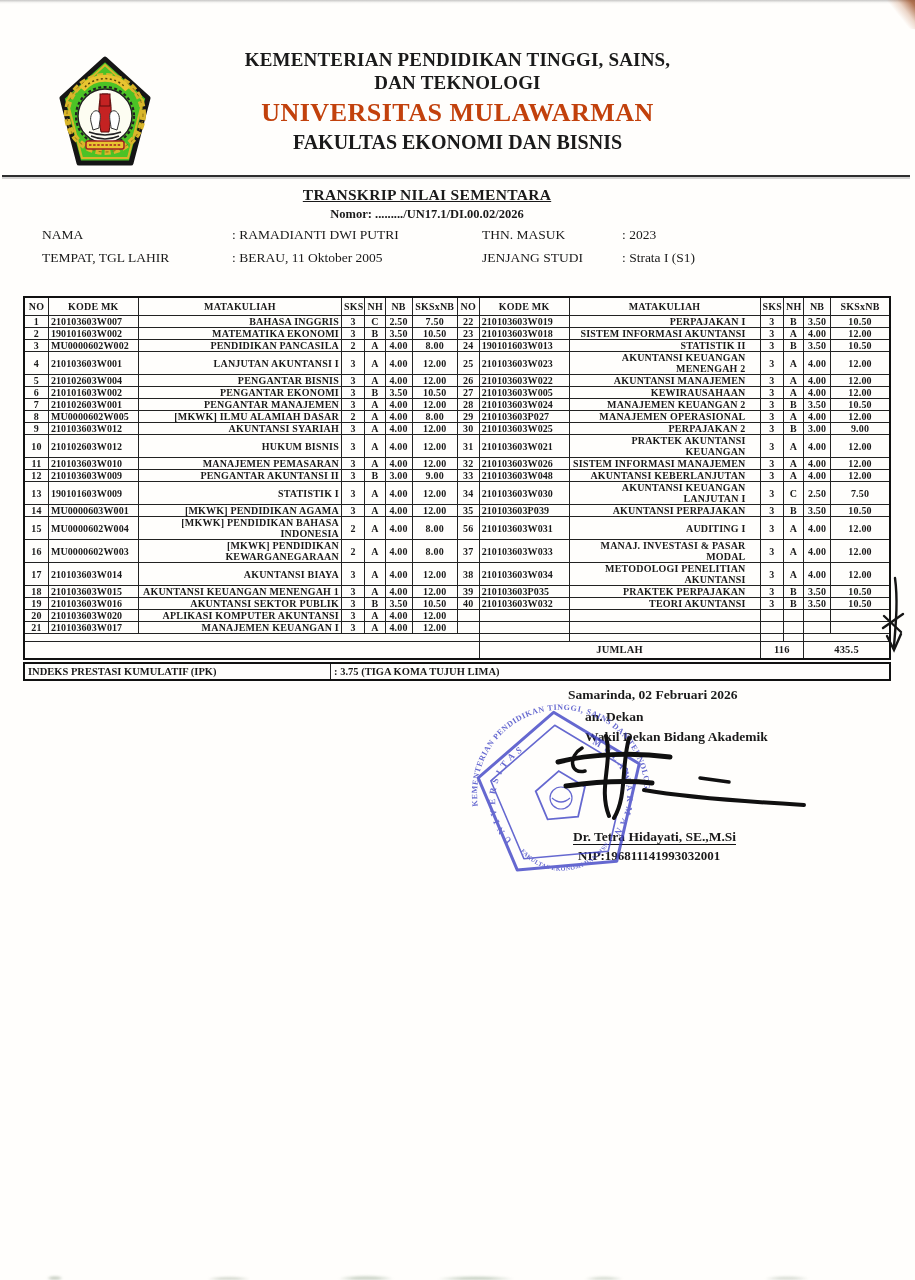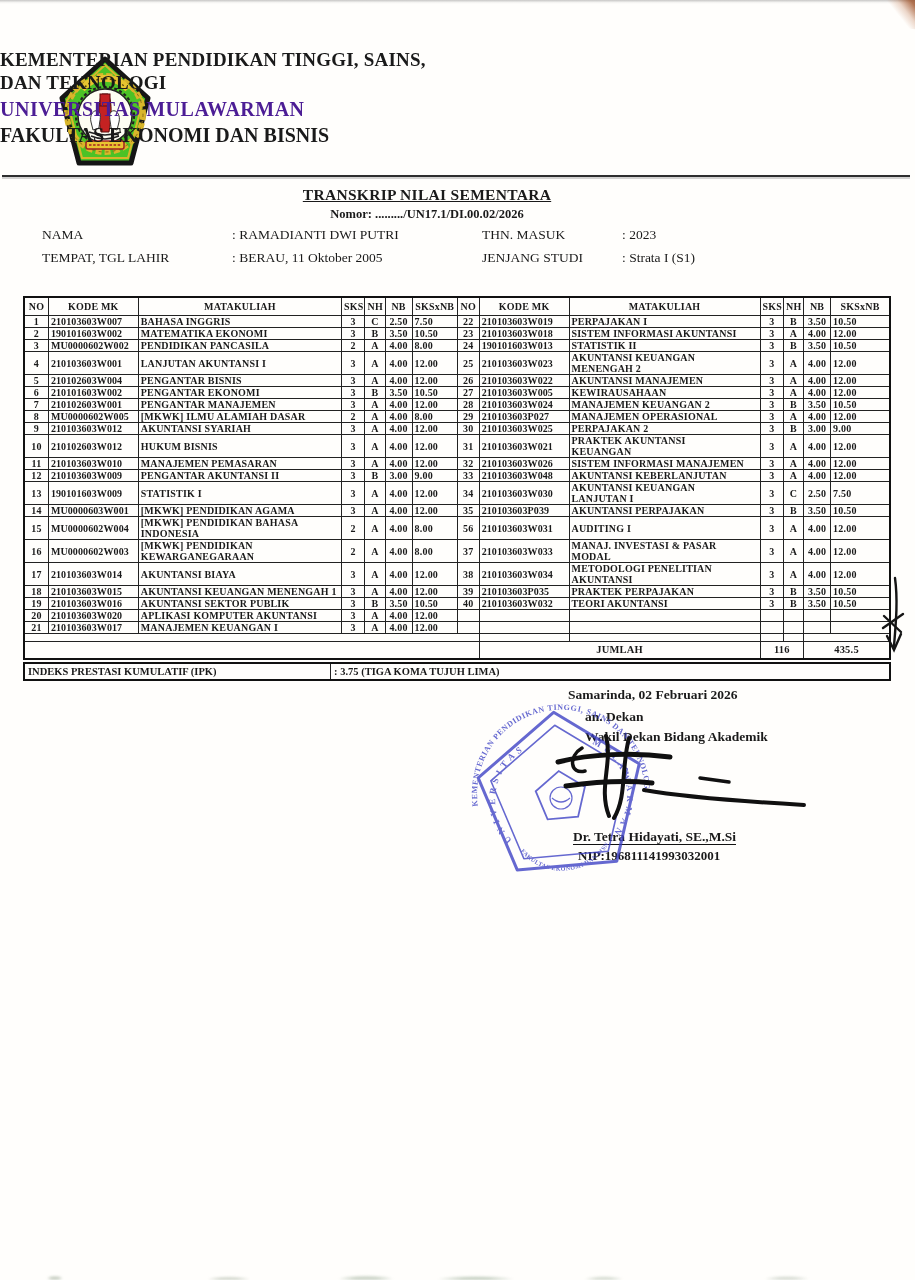--- a/index.html
+++ b/index.html
@@ -12,23 +12,23 @@
     transform:rotate(6deg);opacity:.85;}
   .bottom-smudge{position:absolute;bottom:0;left:0;right:0;height:9px;opacity:.5;filter:blur(1.2px);
     background:
       radial-gradient(12px 4px at 6% 80%, #9aa893 30%, transparent 70%),
       radial-gradient(30px 4px at 25% 90%, #aab4a2 30%, transparent 72%),
       radial-gradient(40px 5px at 40% 85%, #9fb09a 30%, transparent 70%),
       radial-gradient(55px 5px at 52% 90%, #92a78e 25%, transparent 70%),
       radial-gradient(26px 4px at 66% 88%, #b3bfae 30%, transparent 75%),
       radial-gradient(30px 4px at 86% 85%, #b9c2b4 30%, transparent 75%);}
   
-  .hdr{position:absolute;top:48px;left:0;width:100%;text-align:left;line-height:1.22;}
+  .hdr{position:absolute;top:48px;left:0;width:100%;text-align:center;line-height:1.22;}
   .hdr .l1{font-weight:bold;font-size:19px;letter-spacing:.2px;}
-  .hdr .uni{font-weight:bold;font-size:20px;letter-spacing:.5px;color:#4c1d95;margin-top:3px;}
+  .hdr .uni{font-weight:bold;font-size:26px;letter-spacing:.5px;color:#c2410c;margin-top:3px;}
   .hdr .fac{font-weight:bold;font-size:20px;margin-top:1px;}
   .logo{position:absolute;top:56px;left:55px;}
   .rule{position:absolute;top:175px;left:2px;width:908px;height:0;
     border-top:2px solid #2e2e2e;box-shadow:0 2px 0 rgba(80,80,80,.25);}
   
   .titleblk{position:absolute;top:186px;left:38px;width:778px;text-align:center;}
   .doc-title{font-weight:bold;font-size:15.5px;text-decoration:underline;letter-spacing:.3px;}
   .doc-nomor{font-weight:bold;font-size:12.5px;margin-top:3px;}
   
   .info{position:absolute;top:227px;left:42px;width:860px;font-size:13.5px;font-weight:normal;}
@@ -39,24 +39,24 @@
   .info .val2{flex:1;}
   
   .tblwrap{position:absolute;top:296px;left:23px;width:868px;}
   table.tr-table{border-collapse:collapse;width:100%;table-layout:fixed;
     border:2px solid #111;font-size:10px;font-weight:bold;letter-spacing:.2px;}
   table.tr-table th, table.tr-table td{border:1px solid #222;padding:0 2px;line-height:1.1;
     overflow:hidden;}
   table.tr-table th{font-size:10px;text-align:center;height:17px;}
   td.c-no{text-align:center;}
   td.c-kode{text-align:left;padding-left:2px;letter-spacing:.1px;}
-  td.c-nama{text-align:left;padding-right:10px;margin-left:28px;}
+  td.c-nama{text-align:right;padding-right:10px;margin-left:28px;}
   td.rt.c-nama{padding-right:14px;}
   td.c-sks,td.c-nh,td.c-nb{text-align:center;}
-  td.c-snb{text-align:left;padding-right:7px;}
+  td.c-snb{text-align:center;padding-right:7px;}
   tr.filler td{height:7px;}
   tr.jumlah td{height:16px;font-size:10.5px;}
   .jl-label{text-align:center;margin-left:47px;}
   .jl-num{text-align:center;}
   table.ipk-table{border-collapse:collapse;width:100%;table-layout:fixed;margin-top:2px;
     border:2px solid #111;font-size:10.5px;font-weight:bold;}
   table.ipk-table td{border:1px solid #222;height:15px;padding:0 3px;}
   
   .sig{position:relative;margin-top:7px;margin-left:545px;width:330px;
     font-size:13.5px;font-weight:bold;line-height:1.0;}

